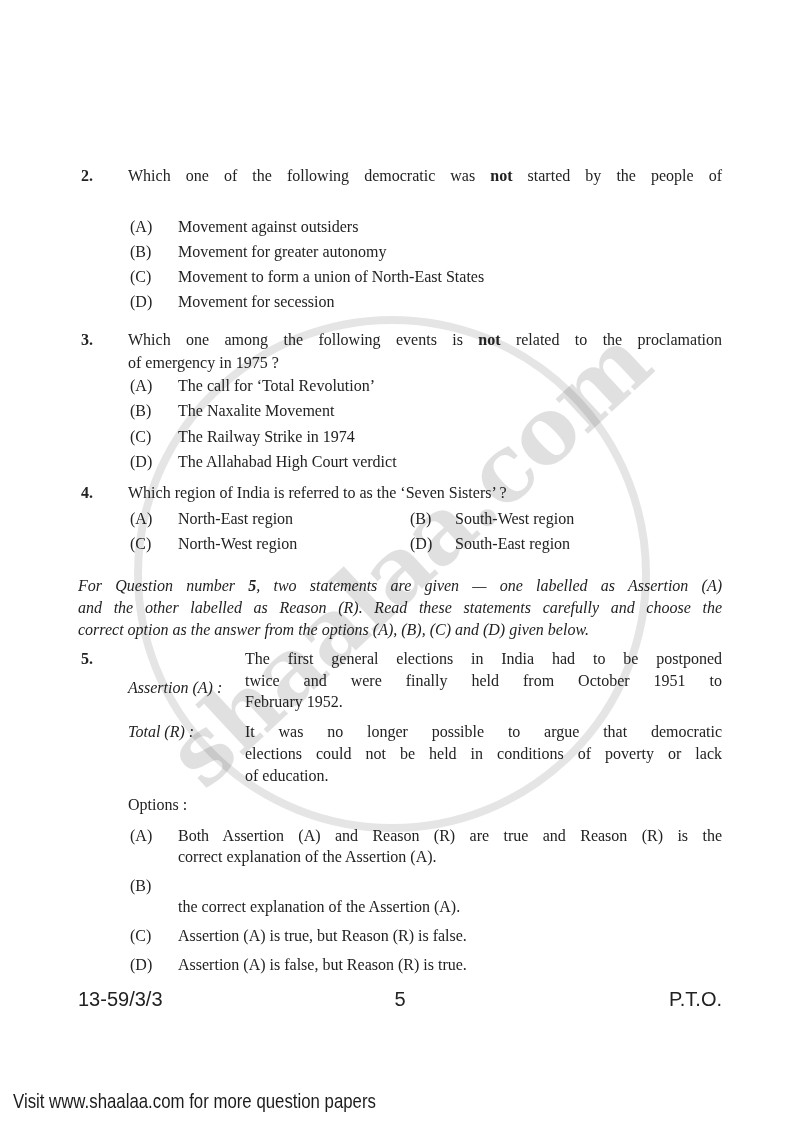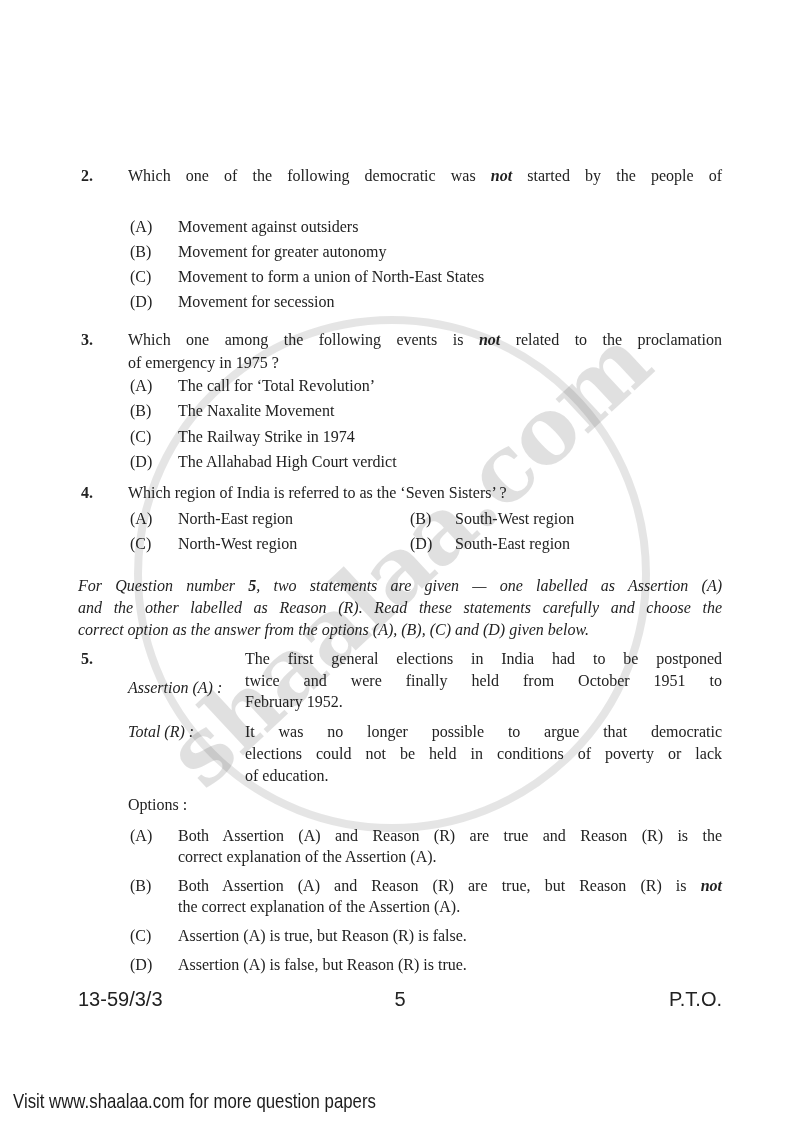--- a/index.html
+++ b/index.html
@@ -9,21 +9,21 @@
     background:#ffffff;
     font-family:"Liberation Serif",serif;
     font-size:16px;
     color:#222222;
     overflow:hidden;
   }
   .ln{position:absolute;white-space:nowrap;line-height:20px;}
   .lnj{position:absolute;text-align:justify;text-align-last:justify;white-space:nowrap;line-height:20px;}
   .b{font-weight:bold;}
   .it{font-style:italic;}
-  .bi{font-weight:bold;font-style:italic;}
+  .bi{font-weight:bold;}
   .sans{position:absolute;font-family:"Liberation Sans",sans-serif;font-size:20px;white-space:nowrap;}
   .visit{
     position:absolute;
     font-family:"Liberation Sans",sans-serif;
     font-size:21px;color:#1c1c1c;white-space:nowrap;
     transform:scaleX(0.80);transform-origin:0 50%;
   }
   .wm-circle{
     position:absolute;left:134px;top:316px;width:516px;height:516px;
     border:8px solid rgba(0,0,0,0.10);
@@ -94,21 +94,20 @@
   <div class="lnj" style="left:245px;top:744px;width:477px">elections could not be held in conditions of poverty or lack</div>
   <div class="ln" style="left:245px;top:766px">of education.</div>
 
   <div class="ln" style="left:128px;top:795px">Options :</div>
 
   <div class="ln" style="left:130px;top:826px">(A)</div>
   <div class="lnj" style="left:178px;top:826px;width:544px">Both Assertion (A) and Reason (R) are true and Reason (R) is the</div>
   <div class="ln" style="left:178px;top:847px">correct explanation of the Assertion (A).</div>
 
   <div class="ln" style="left:130px;top:876px">(B)</div>
-  <div class="lnj" style="left:178px;top:876px;width:544px"><span>Both Assertion (A) and Reason (R) are true, but Reason (R) is</span> <span class="bi">not</span></div>
   <div class="ln" style="left:178px;top:897px">the correct explanation of the Assertion (A).</div>
 
   <div class="ln" style="left:130px;top:926px">(C)</div>
   <div class="ln" style="left:178px;top:926px">Assertion (A) is true, but Reason (R) is false.</div>
 
   <div class="ln" style="left:130px;top:955px">(D)</div>
   <div class="ln" style="left:178px;top:955px">Assertion (A) is false, but Reason (R) is true.</div>
 
   <div class="sans" style="left:78px;top:988px">13-59/3/3</div>
   <div class="sans" style="left:0;top:988px;width:800px;text-align:center">5</div>

